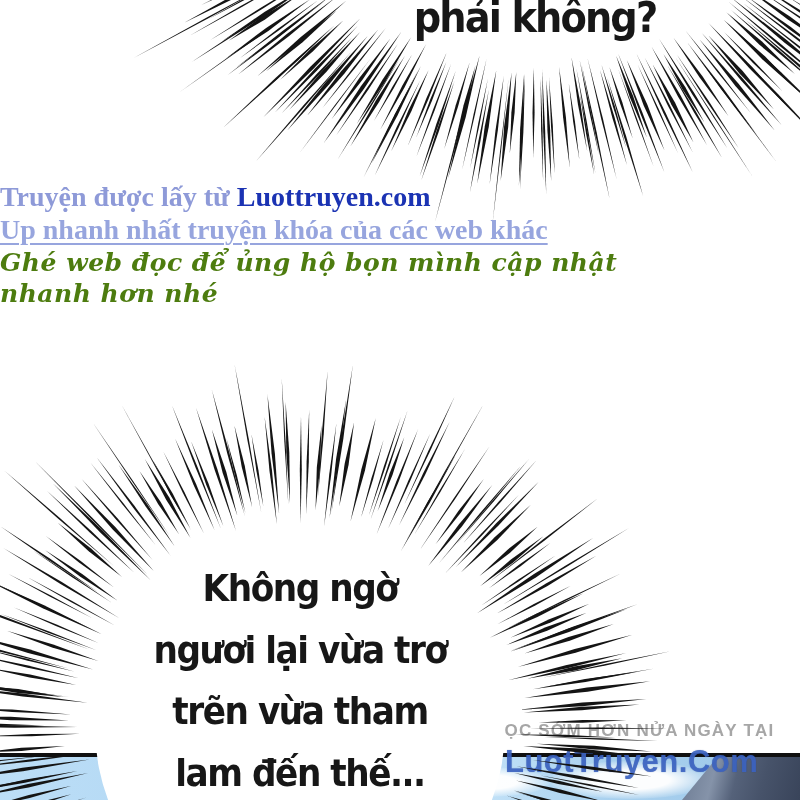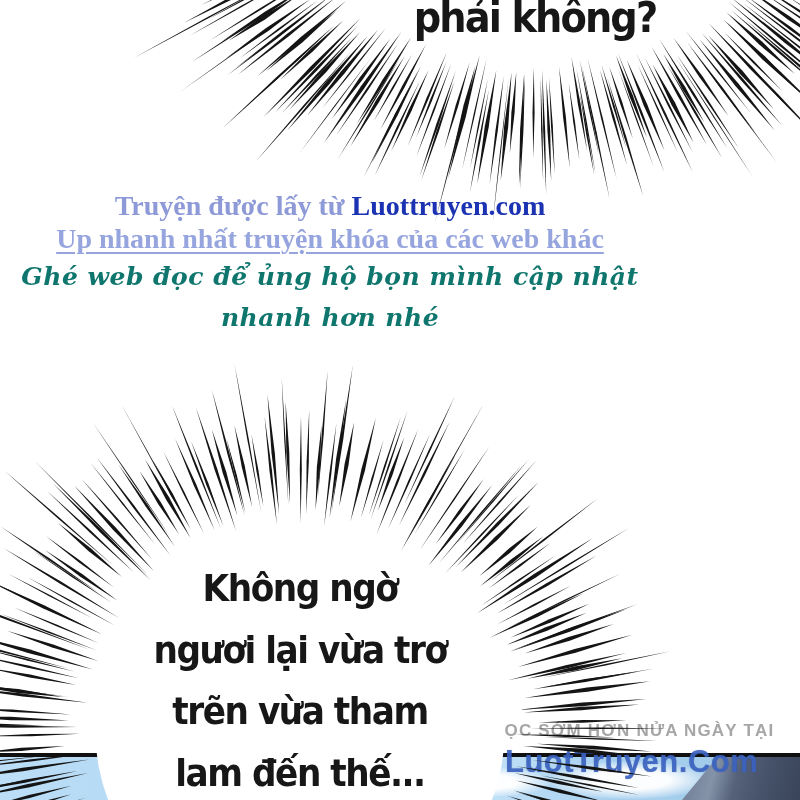--- a/index.html
+++ b/index.html
@@ -10,28 +10,28 @@
 
   
   .top-bubble-text{position:absolute;left:390px;top:-8px;width:290px;text-align:center;
       font-size:40px;font-weight:bold;letter-spacing:-2px;color:#171717;
       transform:scale(.96,1.08);transform-origin:top center;white-space:nowrap;}
   .bottom-bubble-text{position:absolute;left:85px;top:558px;width:430px;text-align:center;
       font-size:35px;line-height:57px;font-weight:bold;letter-spacing:-1.5px;color:#171717;
       transform:scale(.98,1.08);transform-origin:top center;}
 
   
-  .wm-block{position:absolute;left:0;top:188px;width:660px;text-align:center;
+  .wm-block{position:absolute;left:0;top:179px;width:660px;text-align:left;
       font-family:"Liberation Serif","DejaVu Serif",serif;font-weight:bold;}
   .wm-line1{font-size:28px;line-height:35px;color:#8e9ad8;}
   .wm-site{color:#1b33b3;}
   .wm-line2{font-size:28px;line-height:31px;color:#97a5de;text-decoration:underline;
       text-decoration-thickness:2px;text-underline-offset:4px;font-family:Liberation Serif, serif;}
-  .wm-line3{font-family:"DejaVu Serif",serif;font-style:italic;font-size:25px;line-height:41px;
-      color:#0f766e;letter-spacing:.5px;font-weight:bold;margin-top:2px;}
+  .wm-line3{font-family:"DejaVu Serif",serif;font-style:italic;font-size:25px;line-height:31px;
+      color:#4d7c0f;letter-spacing:.5px;font-weight:bold;margin-top:2px;}
 
   
   .panel{position:absolute;left:0;top:753px;width:800px;height:47px;
       border-top:4px solid #101010;box-sizing:border-box;
       background:linear-gradient(90deg,#bcdef7 0%,#aed5f2 38%,#c9e6fa 56%,#a9d1ef 76%,#9cc6e8 100%);}
   .cloud{position:absolute;border-radius:50%;
       background:radial-gradient(ellipse at center,rgba(255,255,255,.97) 35%,rgba(255,255,255,0) 75%);}
   .cloud.c1{left:420px;top:10px;width:130px;height:30px;}
   .cloud.c2{left:550px;top:4px;width:160px;height:38px;}
   .dark-shape{position:absolute;right:0;top:0;width:118px;height:43px;

